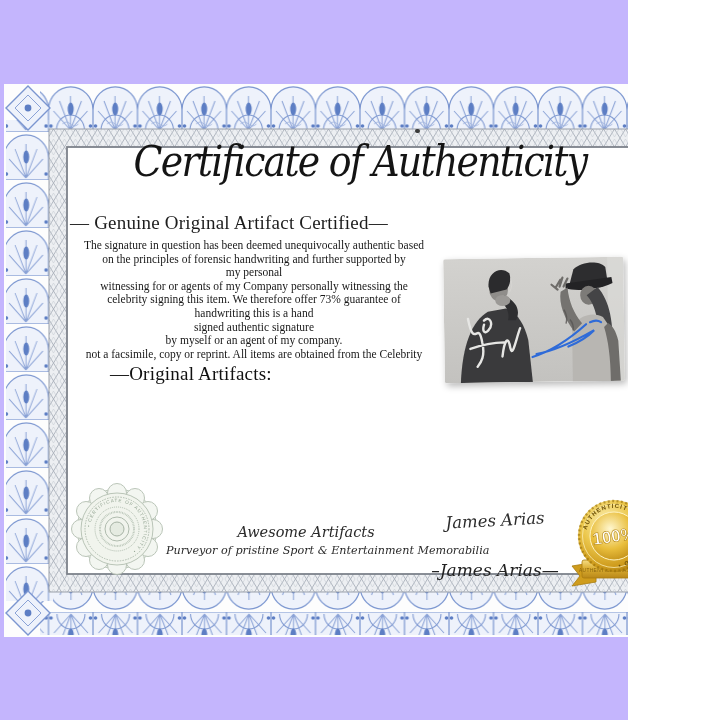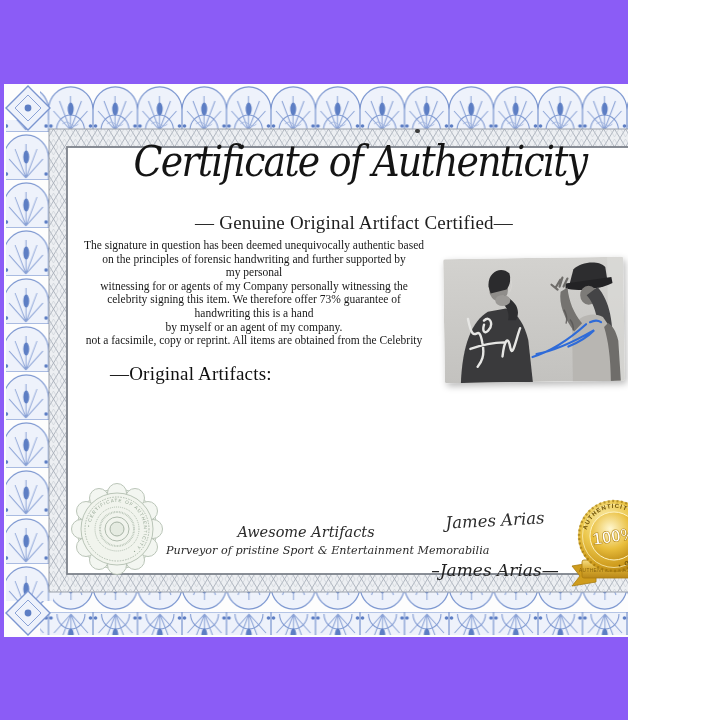--- a/index.html
+++ b/index.html
@@ -1,25 +1,25 @@
 <!DOCTYPE html>
 <html><head>
 <meta charset="utf-8">
 <style>
   html,body{margin:0;padding:0;background:#ffffff;}
-  .stage{position:relative;width:628px;height:720px;background:#8b5cf6;overflow:hidden;
+  .stage{position:relative;width:628px;height:720px;background:#c4b5fd;overflow:hidden;
          font-family:"Liberation Serif", serif;}
   .abs{position:absolute;}
   .cert{left:4px;top:84px;width:712px;height:553px;}
   .border-svg{position:absolute;left:0;top:0;}
   .title{left:65px;top:136px;width:590px;text-align:center;
          font-family:"DejaVu Serif", serif;font-style:italic;font-size:43px;
          color:#141414;letter-spacing:-2px;transform:scaleX(.88);transform-origin:center;
          white-space:nowrap;}
-  .subtitle{left:59px;top:212px;width:590px;text-align:center;font-size:19px;
+  .subtitle{left:70px;top:212px;width:590px;text-align:left;font-size:19px;
             color:#1d1d1d;letter-spacing:.2px;}
   .body-block{left:68px;top:239px;width:372px;text-align:center;color:#181818;}
   .body-block .ln{font-size:11.5px;line-height:13.6px;white-space:nowrap;}
   .field{left:66px;font-size:19px;color:#111;letter-spacing:.2px;padding-left:44px;}
   .field1{top:363px;}
   .field2{top:393px;}
   .issuer{left:166px;top:524px;width:280px;text-align:center;color:#2a2a2a;
           font-family:"DejaVu Serif", serif;font-style:italic;}
   .issuer .name{font-size:14.5px;}
   .issuer .tagline{font-size:11.2px;margin-top:4px;white-space:nowrap;}
@@ -127,20 +127,21 @@
 
   <div class="abs subtitle">— Genuine Original Artifact Certified—</div>
 
   <div class="abs body-block">
     <div class="ln">The signature in question has been deemed unequivocally authentic based</div>
     <div class="ln">on the principles of forensic handwriting and further supported by</div>
     <div class="ln">my personal</div>
     <div class="ln">witnessing for or agents of my Company personally witnessing the</div>
     <div class="ln">celebrity signing this item. We therefore offer 73% guarantee of</div>
     <div class="ln">handwriting this is a hand</div>
+    <div class="ln">signed authentic signature</div>
     <div class="ln">by myself or an agent of my company.</div>
     <div class="ln">not a facsimile, copy or reprint. All items are obtained from the Celebrity</div>
   </div>
 
   <div class="abs field field1">—Original Artifacts:</div>
 
   <div class="abs photo">
     <svg width="180" height="124" viewBox="0 0 180 124">
       <defs>
         <linearGradient id="pbg" x1="0" y1="0" x2="0" y2="1">

